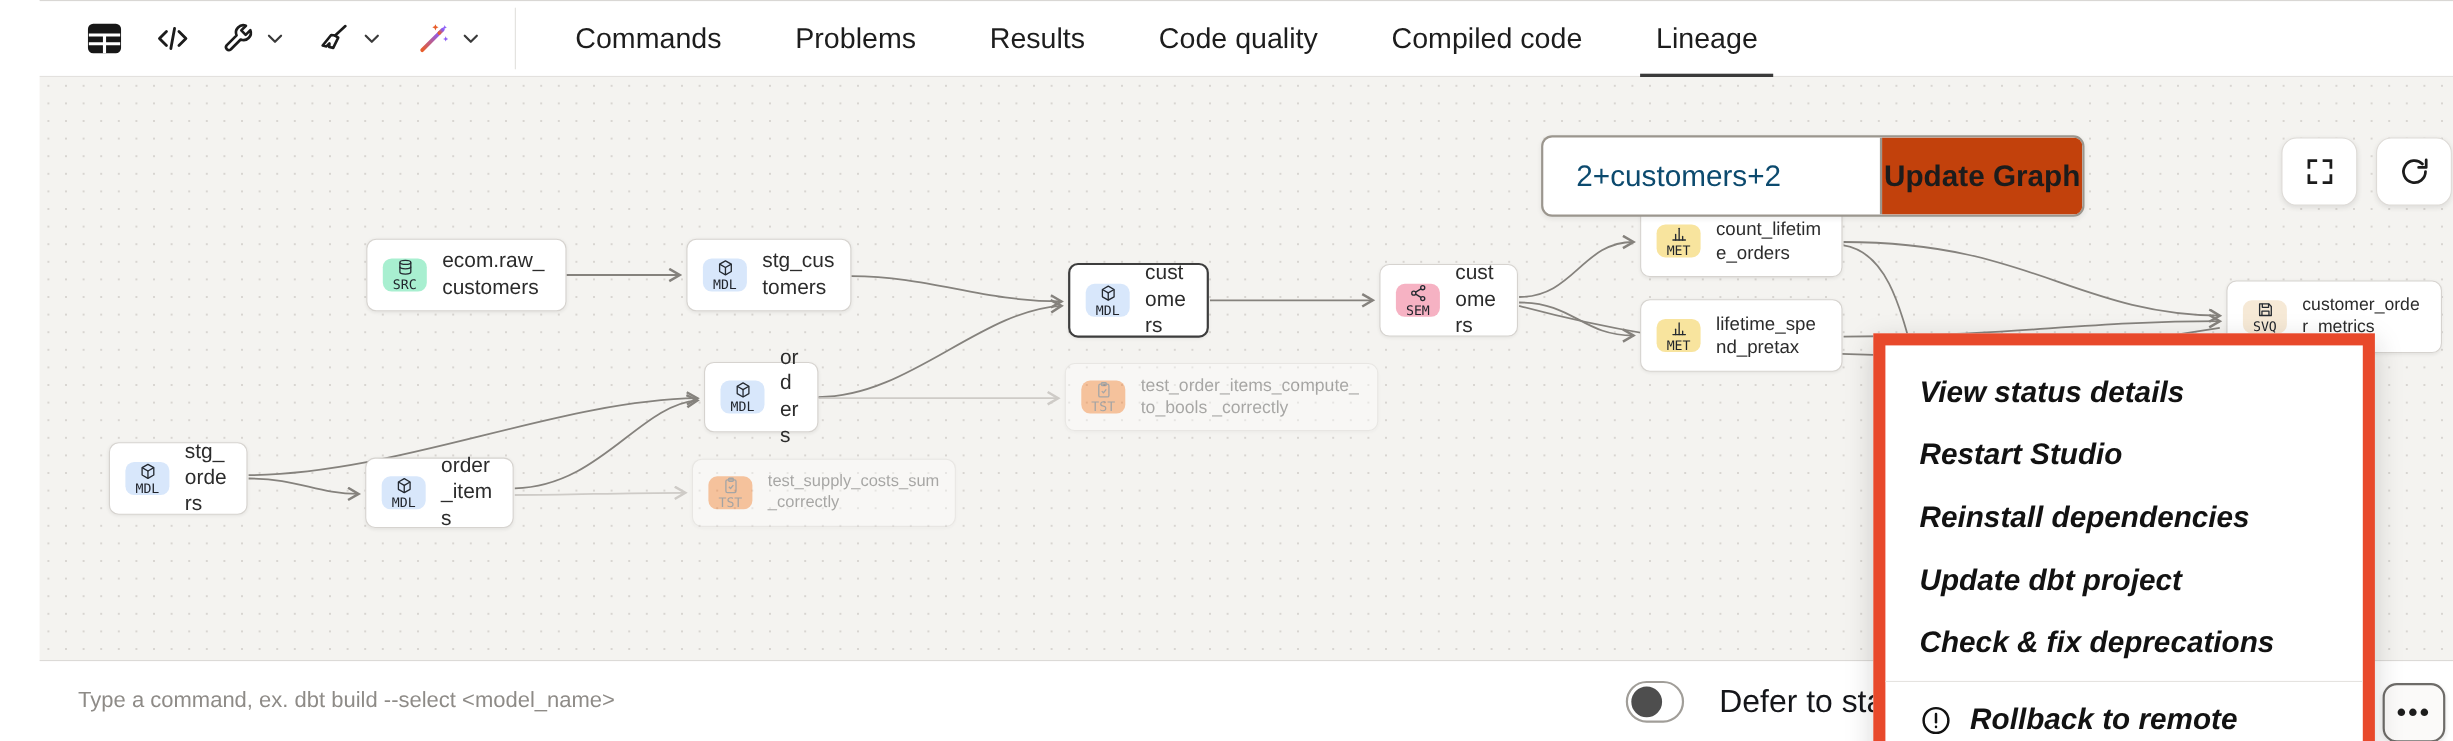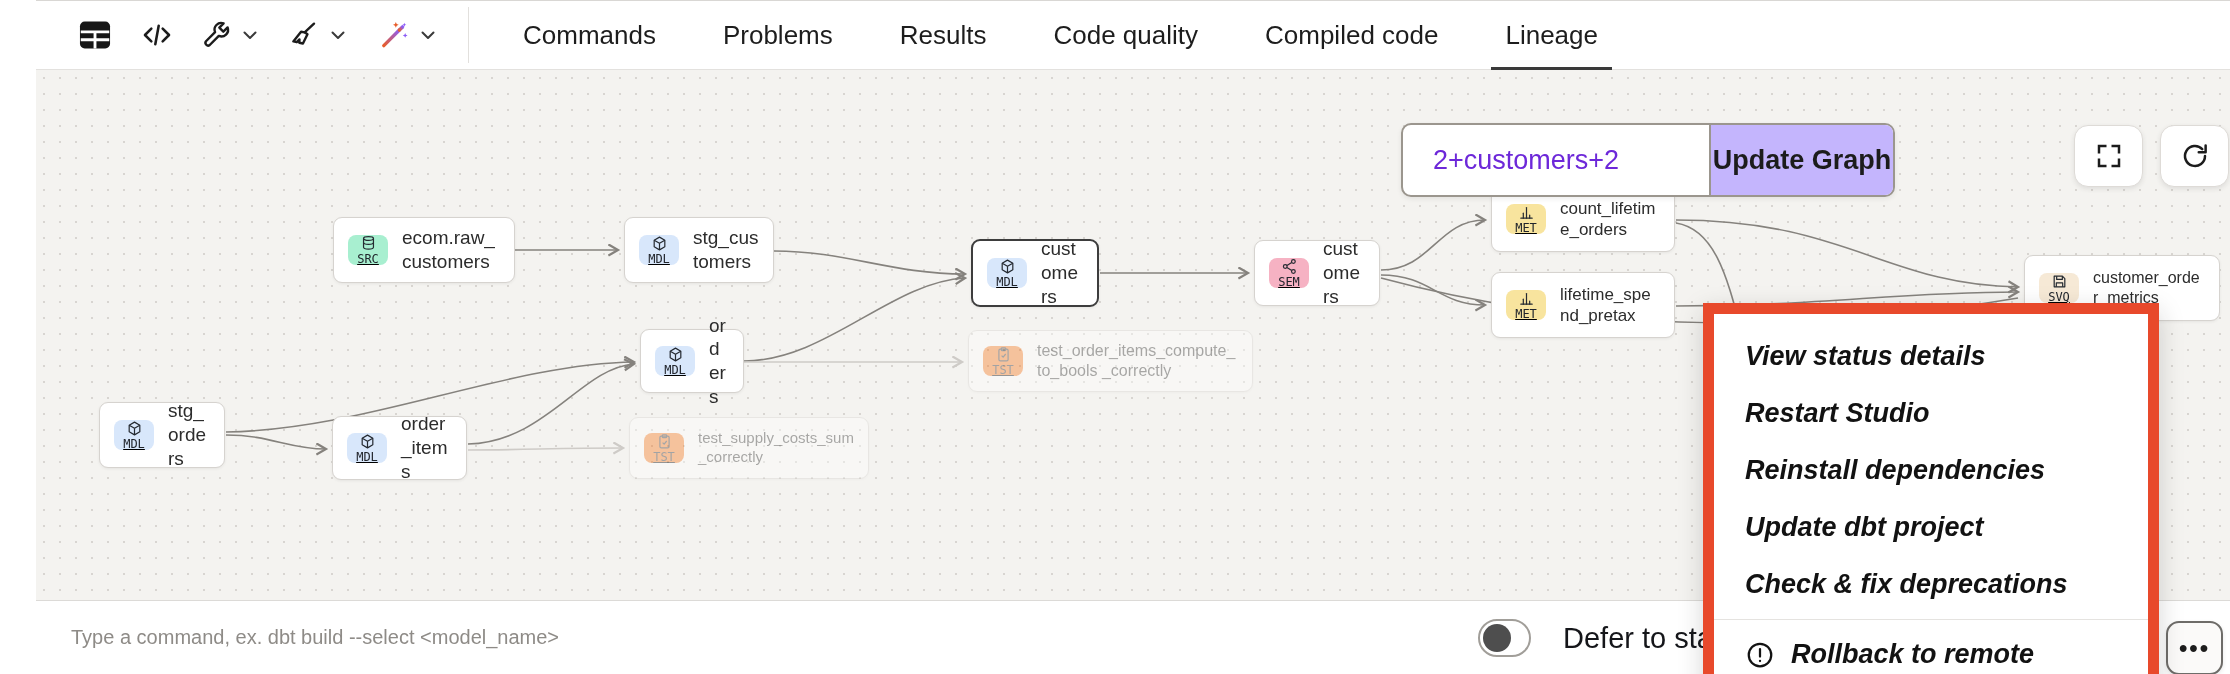--- a/index.html
+++ b/index.html
@@ -26,35 +26,35 @@
   .edges { position:absolute; left:0; top:0; z-index:1; }
   .edge { fill:none; stroke:#85827d; stroke-width:1.6; }
   .edge.faded { stroke:#cecbc7; }
 
   .node { position:absolute; z-index:2; background:#fff; border:1px solid #d6d3cf; border-radius:9px;
           display:flex; align-items:center; gap:14px; padding:0 14px;
           box-shadow:0 1px 3px rgba(40,40,40,.07); cursor:pointer; }
   .node.selected { border:2px solid #3d3d3d; }
   .node.faded { opacity:.38; }
   .badge { flex:0 0 auto; width:40px; height:30px; border-radius:8px; display:flex; flex-direction:column;
-           align-items:center; justify-content:center; gap:1px;text-decoration:underline; }
+           align-items:center; justify-content:center; gap:1px; }
   .badge svg { display:block; }
   .badge .btxt { font-family:"DejaVu Sans Mono", monospace; font-size:12px; color:#20242b; line-height:1; }
   .b-mdl { background:#d8e7fb; } .b-src { background:#a8efd0; } .b-sem { background:#f6b2c3; }
   .b-met { background:#f8e49e; } .b-svq { background:#f6e9d6; } .b-tst { background:#f97316; }
   .nlabel { font-size:19px; color:#2c2c2c; line-height:1.25; overflow-wrap:anywhere; }
 
   
   .gcontrols { position:absolute; left:1365px; top:53px; z-index:5; display:flex; height:74px; width:494px;
                background:#fff; border:2px solid #9b968e; border-radius:10px; overflow:hidden;
                box-shadow:0 2px 5px rgba(40,40,40,.08); }
-  .gselector { width:306px; border:none; outline:none; padding:0 0 0 30px; font-size:27px; color:#6d28d9;
+  .gselector { width:306px; border:none; outline:none; padding:0 0 0 30px; font-size:27px; color:#0c4a6e;
                font-family:"Liberation Sans", sans-serif; background:transparent; }
   .gdivider { width:2px; background:#9b968e; }
-  .gupdate { flex:1; border:none; background:#c4b5fd; font-size:27px; font-weight:600; color:#1c1c1c;
+  .gupdate { flex:1; border:none; background:#c2410c; font-size:27px; font-weight:600; color:#1c1c1c;
              font-family:"Liberation Sans", sans-serif; cursor:pointer; }
   .icon-btn { position:absolute; z-index:5; width:69px; height:62px; background:#fff; border:1px solid #dedbd7;
               border-radius:14px; display:flex; align-items:center; justify-content:center;
               box-shadow:0 2px 5px rgba(40,40,40,.10); cursor:pointer; }
   .icon-btn.fullscreen { left:2038px; top:55px; }
   .icon-btn.refresh    { left:2124px; top:55px; }
 
   
   .menu { position:absolute; left:1703px; top:303px; width:456px; z-index:20;
           background:#fff; border:11px solid #e8492b; box-shadow:0 8px 24px rgba(30,30,30,.18); }

